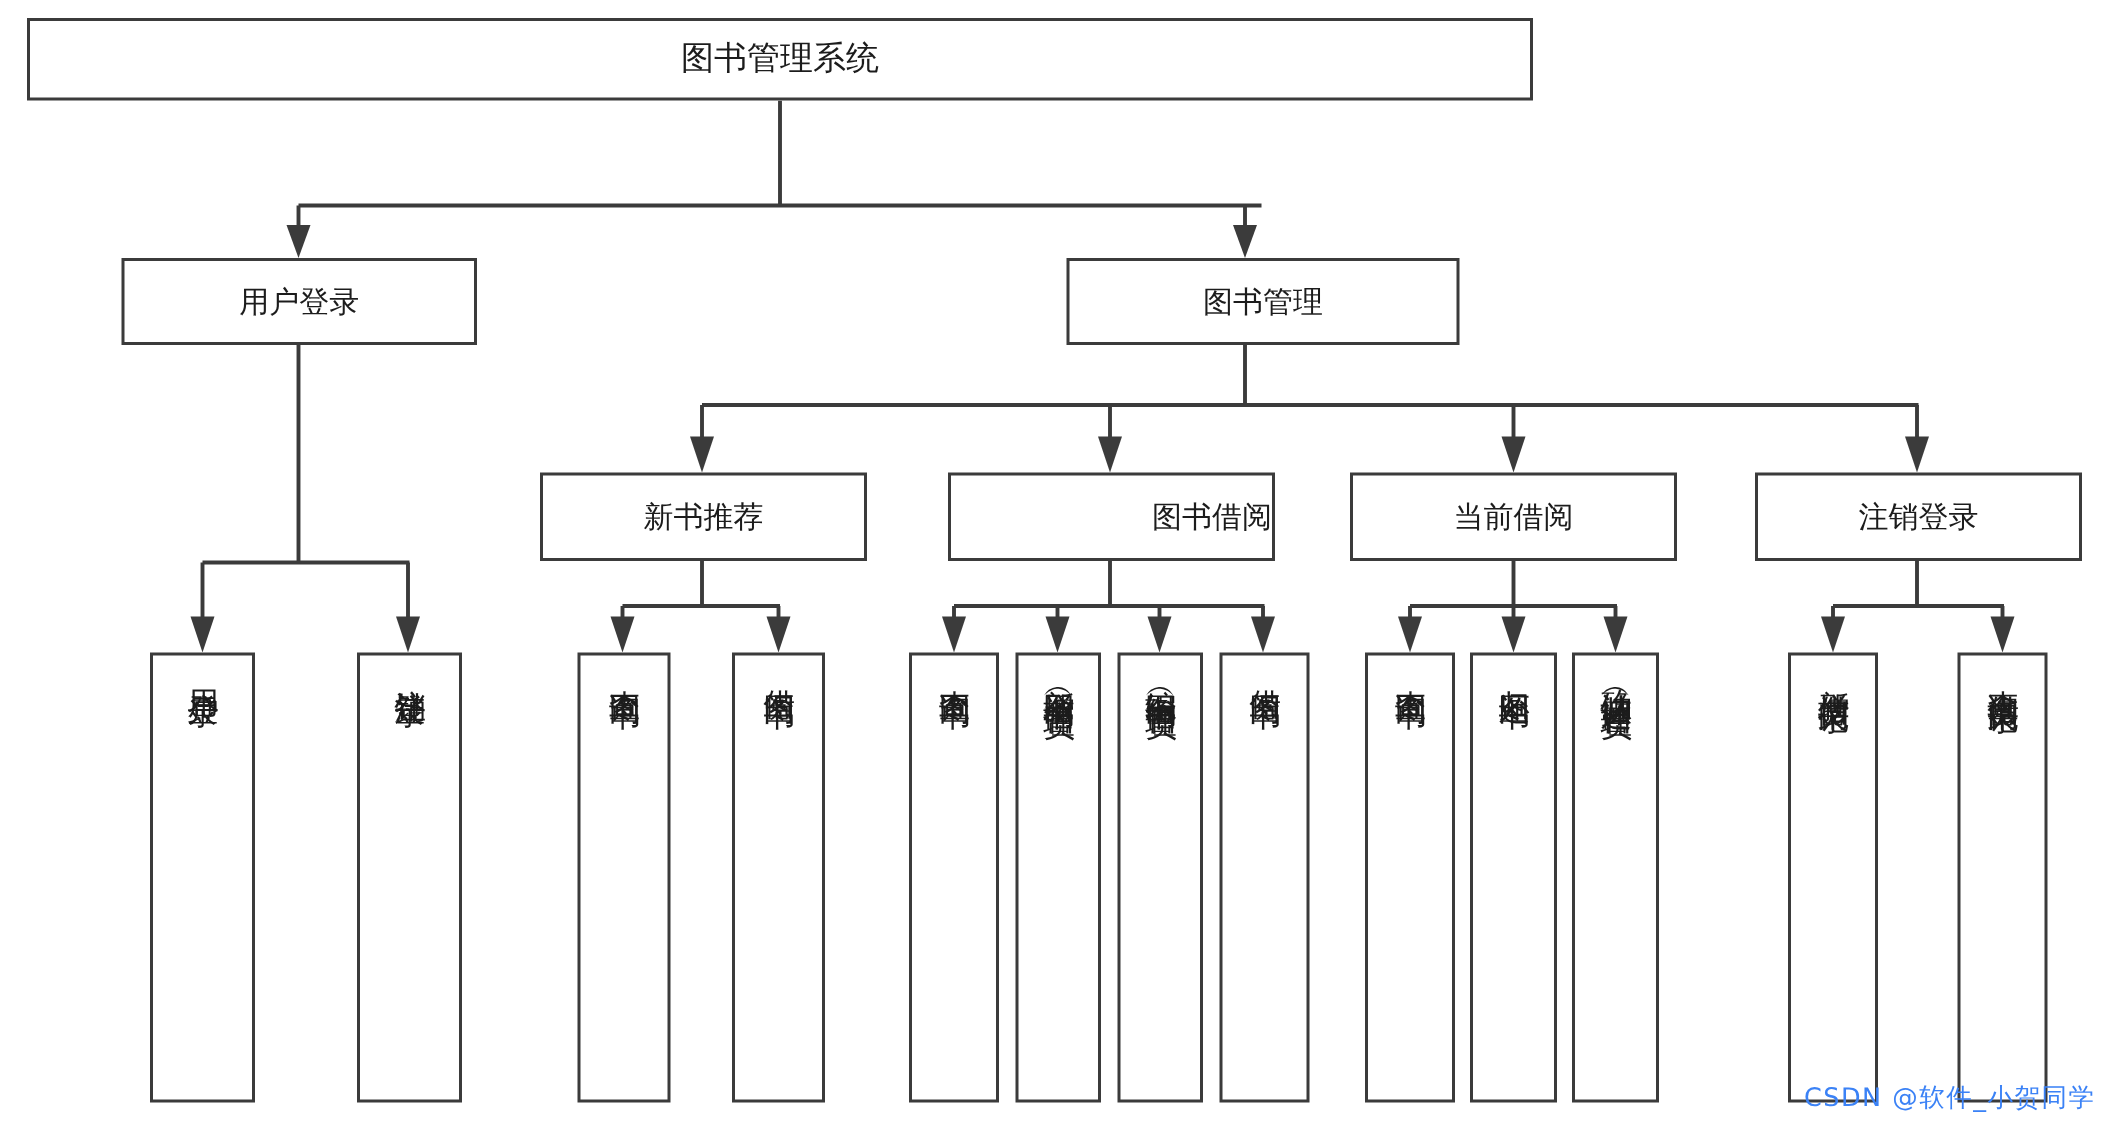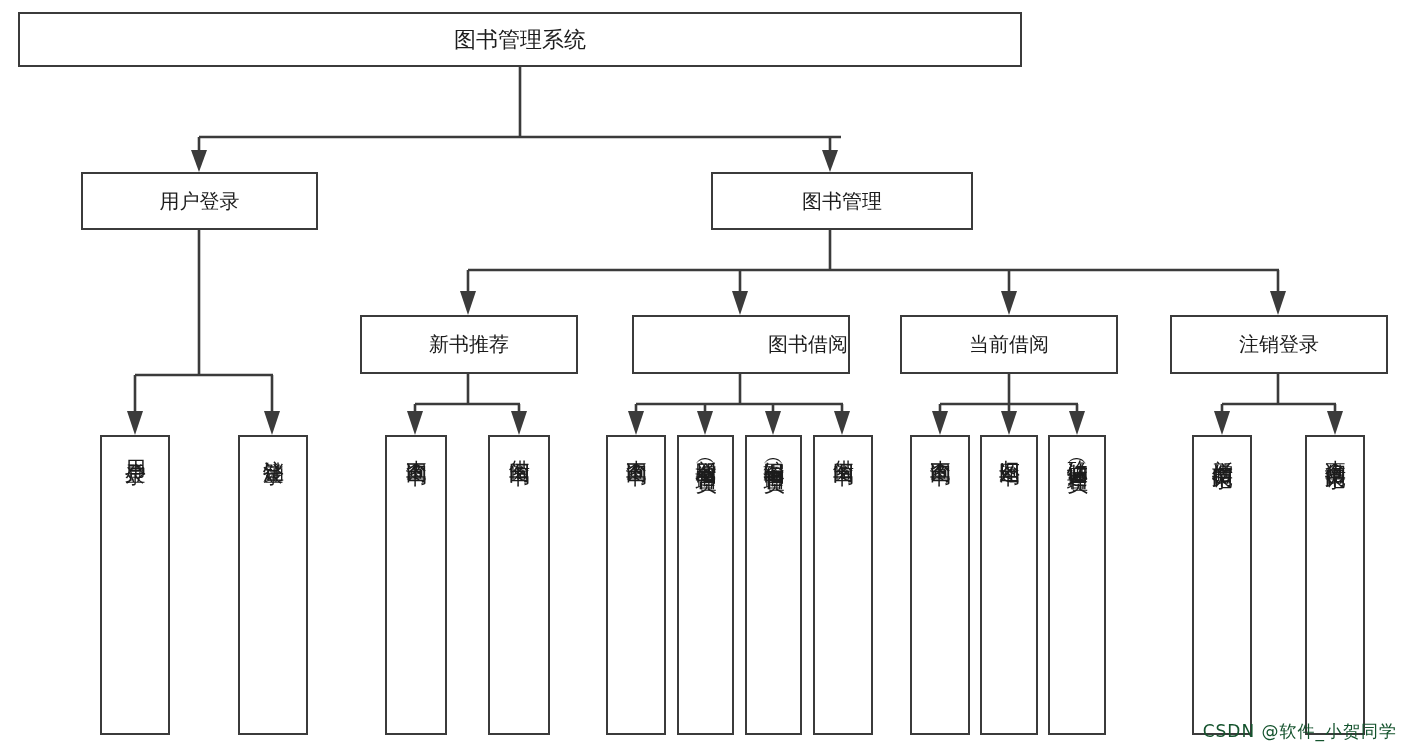--- a/index.html
+++ b/index.html
@@ -60,21 +60,21 @@
     stroke-width:2.6;
     fill:none;
   }
   #wires polygon{fill:#3b3b3b;}
   
   .watermark{
     position:absolute;
     right:8px;
     bottom:4px;
     font-size:17px;
-    color:#14532d;
+    color:#3b82f6;
     letter-spacing:1px;
     white-space:nowrap;
     user-select:none;
   }
 </style>
 </head>
 <body>
 
 <div id="canvas">
 

